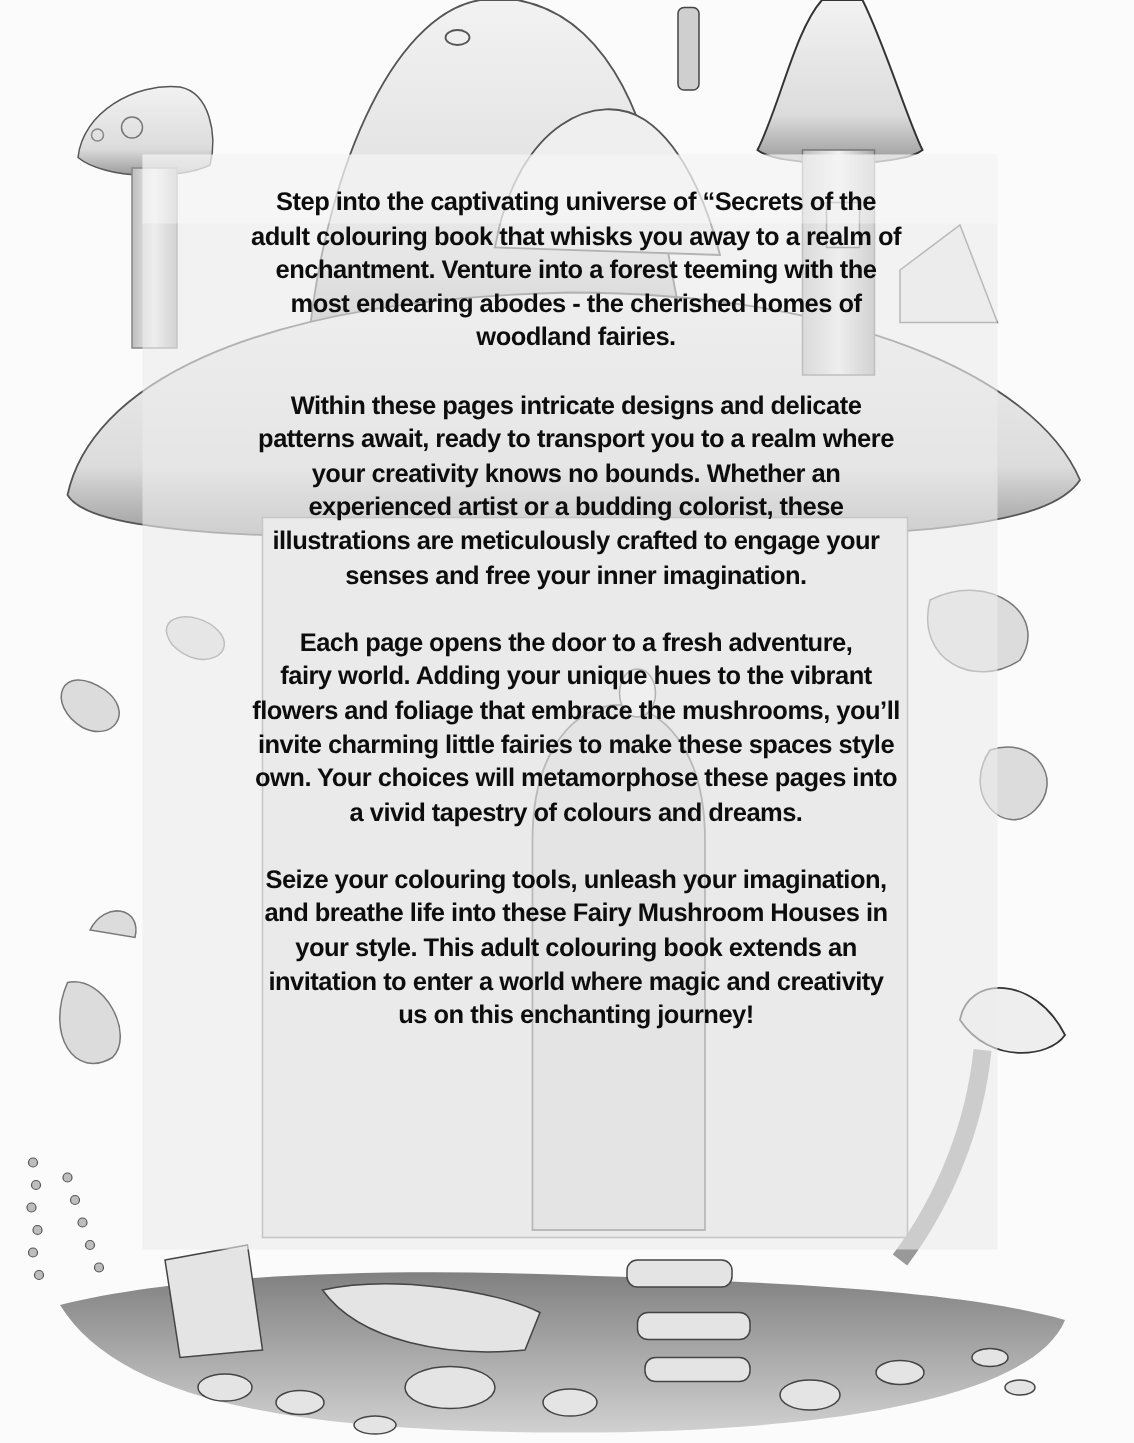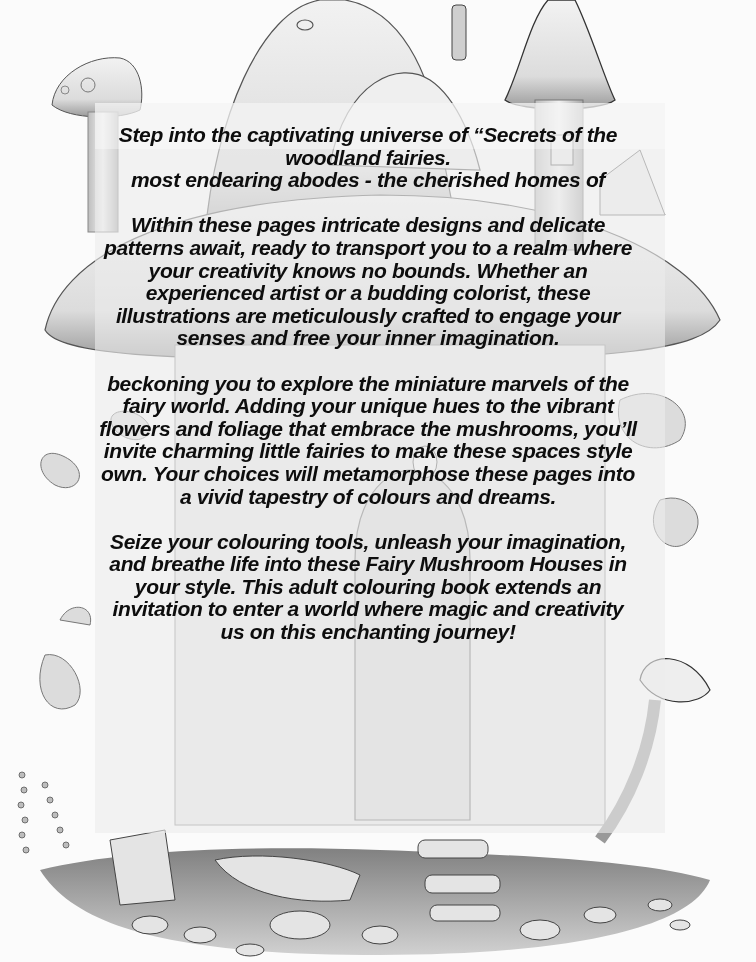--- a/index.html
+++ b/index.html
@@ -13,25 +13,24 @@
     .art { position: absolute; left: 0; top: 0; width: 756px; height: 962px; }
     .overlay {
       position: absolute; left: 95px; top: 103px; width: 570px; height: 730px;
       background: rgba(236,236,236,0.62);
     }
     .overlay-top-fade {
       position: absolute; left: 95px; top: 103px; width: 570px; height: 46px;
       background: rgba(255,255,255,0.35);
     }
     .text-block {
-      position: absolute; left: 96px; top: 124px; width: 544px;
+      position: absolute; left: 112px; top: 124px; width: 544px;
       text-align: center; color: #0d0d0d;
-      font-weight: bold; font-size: 21px; line-height: 22.6px;
+      font-weight: bold; font-size: 17px; line-height: 22.6px;
       letter-spacing: -0.35px;
-      font-style: italic;
     }
     .para { margin: 0 0 22.6px 0; }
     .para:last-child { margin-bottom: 0; text-align: center; }
     .ln { display: block; white-space: nowrap; }
   </style>
 </head>
 <body>
 
 <div class="page">
 
@@ -119,33 +118,35 @@
       <ellipse cx="250" cy="950" rx="14" ry="6"></ellipse>
     </g>
   </svg>
 
   <div class="overlay"></div>
   <div class="overlay-top-fade"></div>
 
   <div class="text-block">
     <p class="para">
       <span class="ln">Step into the captivating universe of “Secrets of the</span>
+      <span class="ln">adult colouring book that whisks you away to a realm of</span>
+      <span class="ln">enchantment. Venture into a forest teeming with the</span>
+      <span class="ln">most endearing abodes - the cherished homes of</span>
       <span class="ln">woodland fairies.</span>
-      <span class="ln">most endearing abodes - the cherished homes of</span>
     </p>
     <p class="para">
       <span class="ln">Within these pages intricate designs and delicate</span>
       <span class="ln">patterns await, ready to transport you to a realm where</span>
       <span class="ln">your creativity knows no bounds. Whether an</span>
       <span class="ln">experienced artist or a budding colorist, these</span>
       <span class="ln">illustrations are meticulously crafted to engage your</span>
       <span class="ln">senses and free your inner imagination.</span>
     </p>
     <p class="para">
-      <span class="ln">beckoning you to explore the miniature marvels of the</span>
+      <span class="ln">Each page opens the door to a fresh adventure,</span>
       <span class="ln">fairy world. Adding your unique hues to the vibrant</span>
       <span class="ln">flowers and foliage that embrace the mushrooms, you’ll</span>
       <span class="ln">invite charming little fairies to make these spaces style</span>
       <span class="ln">own. Your choices will metamorphose these pages into</span>
       <span class="ln">a vivid tapestry of colours and dreams.</span>
     </p>
     <p class="para">
       <span class="ln">Seize your colouring tools, unleash your imagination,</span>
       <span class="ln">and breathe life into these Fairy Mushroom Houses in</span>
       <span class="ln">your style. This adult colouring book extends an</span>

